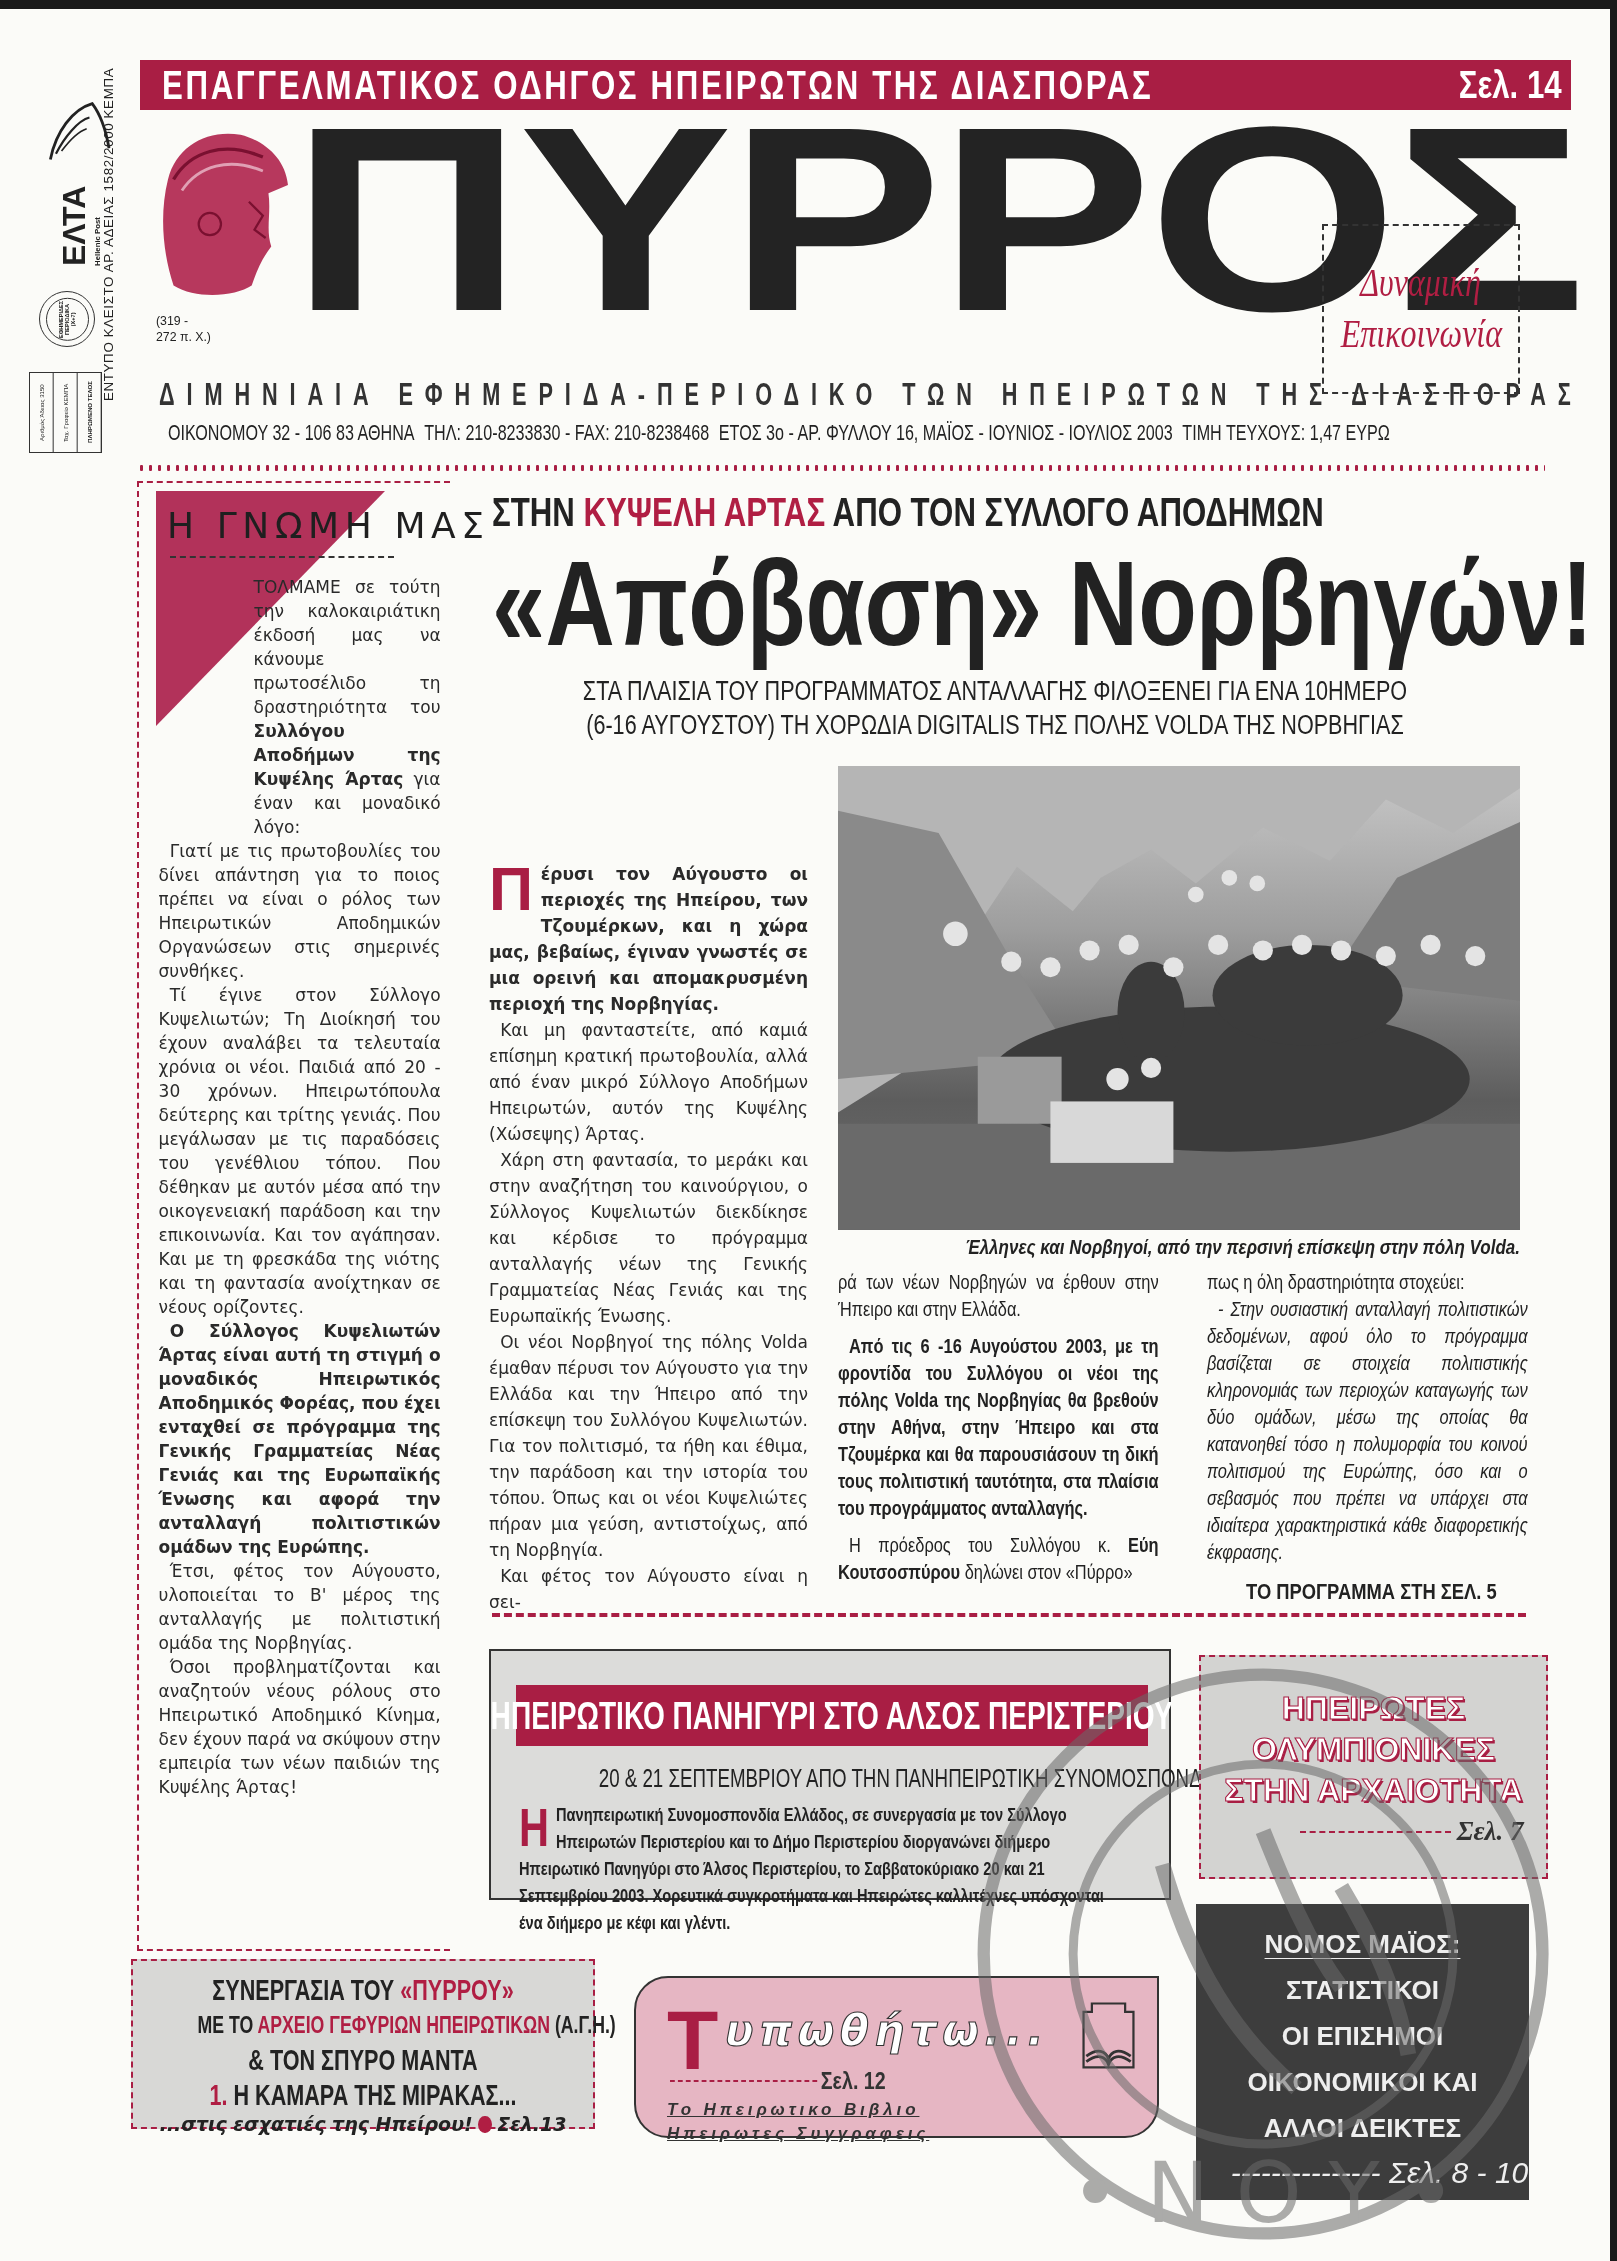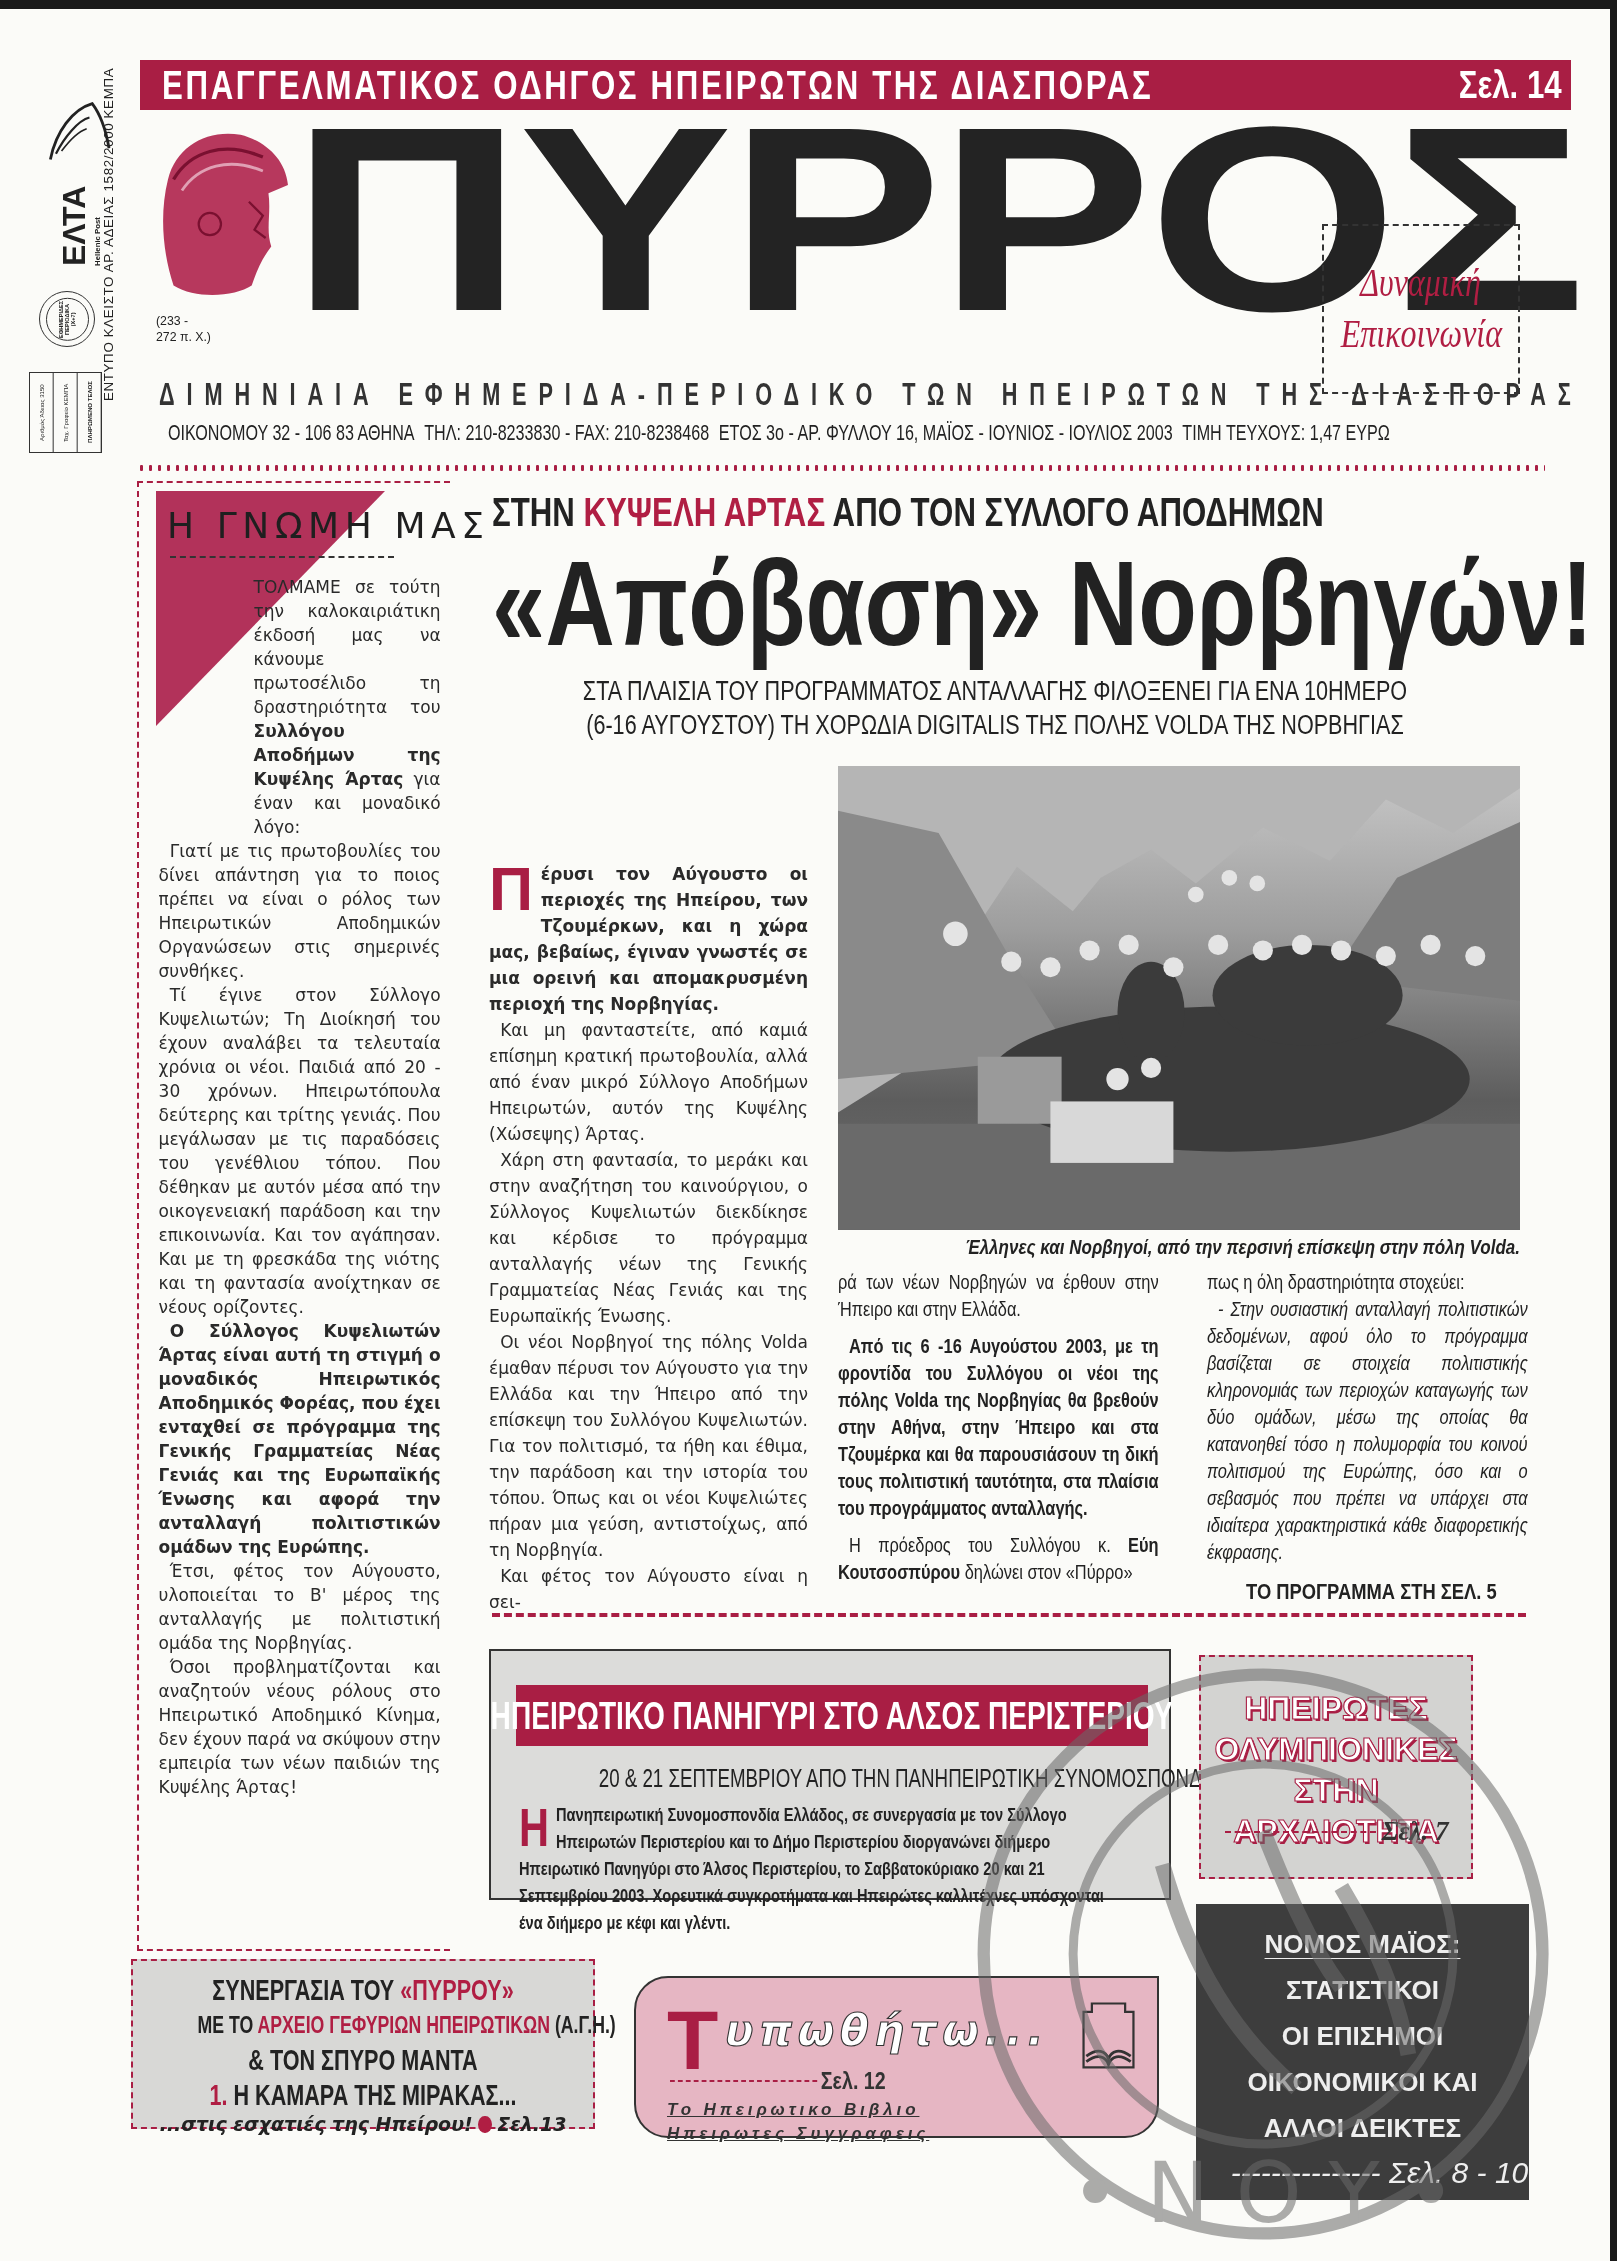--- a/index.html
+++ b/index.html
@@ -78,21 +78,21 @@
 
   
   .panigyri { left: 489px; top: 1640px; width: 682px; height: 251px; background: #dcdcda; border: 2.8px solid #333; }
   .panigyri-title { position:absolute; left: 25px; top: 34px; width: 632px; height: 61px; background: #a91e44; color: #fff; display:flex; align-items:center; justify-content:center; }
   .panigyri-title span { font: bold 39px "Liberation Sans", sans-serif; white-space: nowrap; transform: scaleX(0.72); }
   .panigyri-sub { position:absolute; left: 17px; top: 112px; width: 648px; text-align:center; font: 26px "Liberation Sans", sans-serif; color:#222; white-space: nowrap; transform: scaleX(0.72); transform-origin: center; }
   .panigyri-body { position:absolute; left: 28px; top: 150px; width: 794px; font: bold 19px "Liberation Sans", sans-serif; line-height: 27px; color:#222; transform: scaleX(0.77); transform-origin: left top; }
   .panigyri-body .dropcap2 { float:left; font: bold 54px "Liberation Sans", sans-serif; color:#a91e44; line-height: 48px; margin: 2.2px 9px 0 0; }
 
   
-  .olymp { left: 1199px; top: 1646px; width: 274px; height: 224px; background: #d3d3d1; border: 2.2px dashed #a91e44; text-align: center; }
+  .olymp { left: 1199px; top: 1646px; width: 349px; height: 224px; background: #d3d3d1; border: 2.2px dashed #a91e44; text-align: center; }
   .olymp-line { font: bold 32px "Liberation Sans", sans-serif; color: #fff; -webkit-text-stroke: 1.1px #a91e44; text-shadow: 1.7px 1.7px 0 #a91e44; line-height: 41px; }
   .olymp-lines { position: absolute; left: 0; right: 0; top: 31px; }
   .olymp-page { position: absolute; right: 22.4px; top: 159px; font: bold italic 27px "Liberation Serif", serif; color: #333; display: flex; align-items: center; gap: 5.6px; }
   .olymp-page .dashline { width: 151px; border-top: 2.2px dashed #a91e44; }
 
   
   .nomos { left: 1196px; top: 1895px; width: 333px; height: 296px; background: #3d3d3d; color: #eee; text-align: center; padding-top: 17px; }
   .nomos-line { font: bold 26px "Liberation Sans", sans-serif; line-height: 46px; }
   .nomos-first { text-decoration: underline; text-decoration-thickness: 1.1px; text-underline-offset: 4.5px; }
   .nomos-page { font: italic 30px "Liberation Sans", sans-serif; margin-top: 4.5px; padding-left: 34px; }
@@ -152,21 +152,21 @@
   <div class="abs head-coin">
     <svg width="140" height="187" viewBox="0 0 250 335">
       <path d="M40 300 C 20 240, 15 170, 30 110 C 45 50, 100 20, 160 30 C 200 40, 240 70, 245 120 L 210 135 C 215 170, 205 200, 215 230 C 200 250, 190 270, 180 300 C 150 320, 80 325, 40 300 Z" fill="#b7385d"></path>
       <path d="M40 110 C 70 60, 130 40, 200 70" stroke="#7a1030" stroke-width="6" fill="none"></path>
       <path d="M55 130 C 85 85, 140 70, 200 95" stroke="#e0a0b4" stroke-width="5" fill="none"></path>
       <circle cx="105" cy="190" r="20" fill="none" stroke="#7a1030" stroke-width="4"></circle>
       <path d="M175 150 L 200 175 L 185 200 L 205 215" stroke="#7a1030" stroke-width="4" fill="none"></path>
     </svg>
   </div>
   <div class="abs coin-caption">
-    <div>(233 -</div>
+    <div>(319 -</div>
     <div>272 π. Χ.)</div>
   </div>
   <div class="abs masthead-title">ΠΥΡΡΟΣ</div>
   <div class="abs slogan-box">
     <div class="slogan-line">Δυναμική</div>
     <div class="slogan-line">Επικοινωνία</div>
   </div>
   <div class="abs subtitle">ΔΙΜΗΝΙΑΙΑ ΕΦΗΜΕΡΙΔΑ-ΠΕΡΙΟΔΙΚΟ ΤΩΝ ΗΠΕΙΡΩΤΩΝ ΤΗΣ ΔΙΑΣΠΟΡΑΣ</div>
   <div class="abs info-line">
     <span>ΟΙΚΟΝΟΜΟΥ 32 - 106 83 ΑΘΗΝΑ</span>

